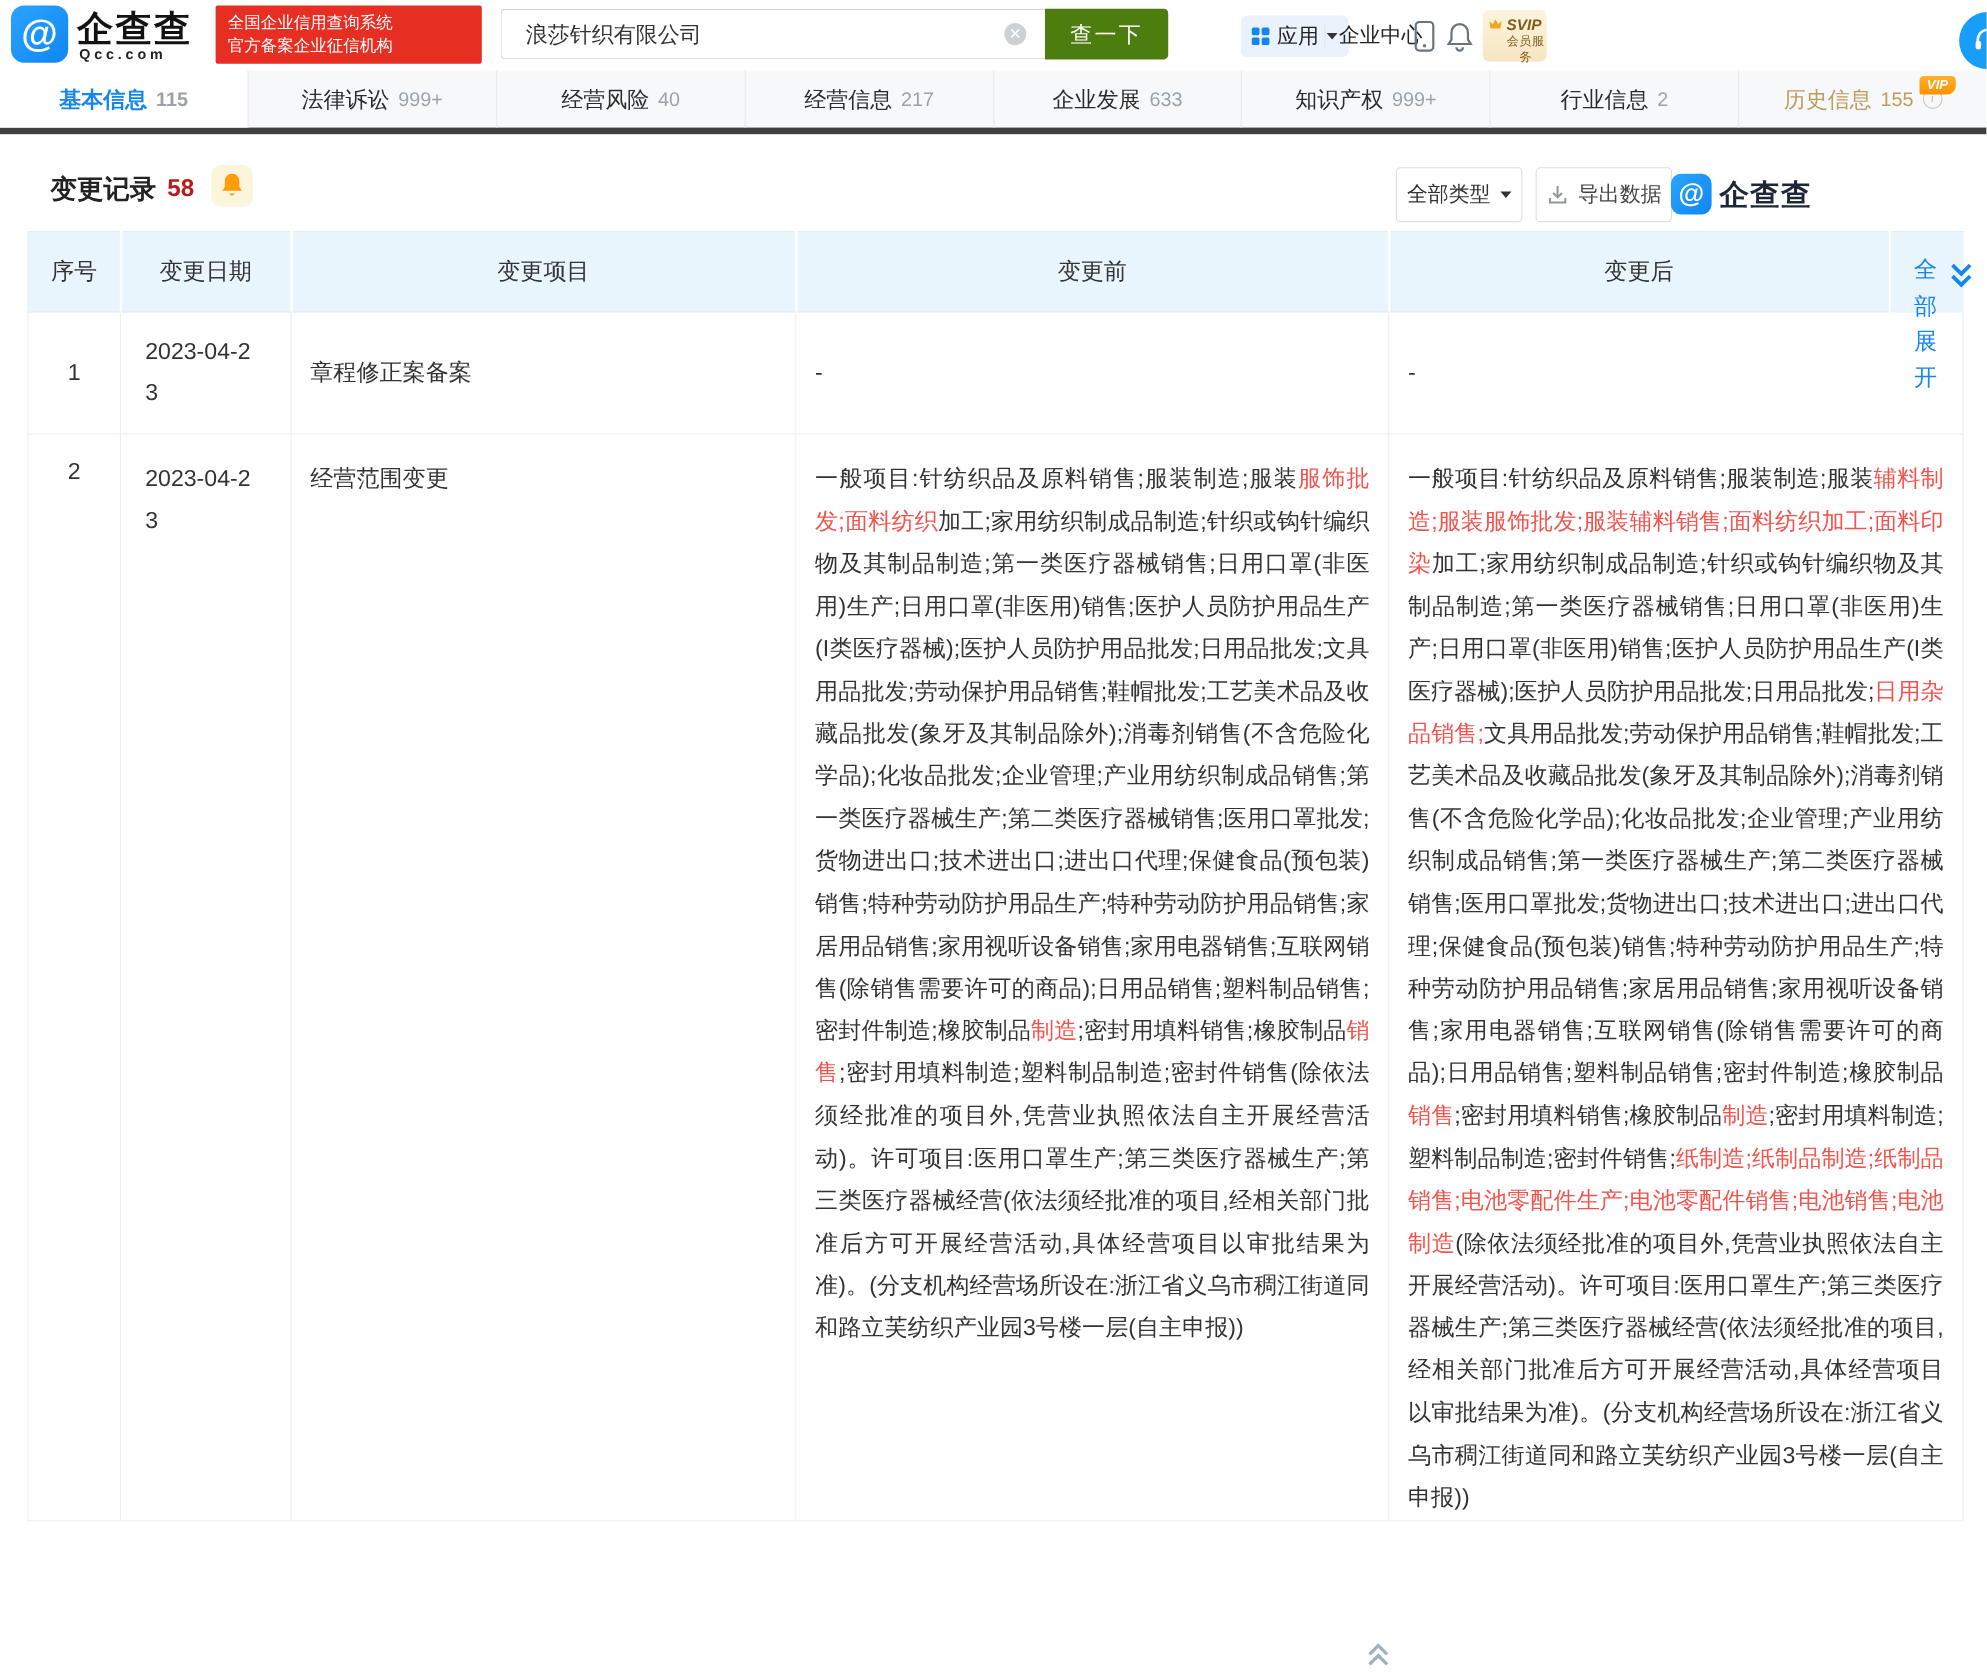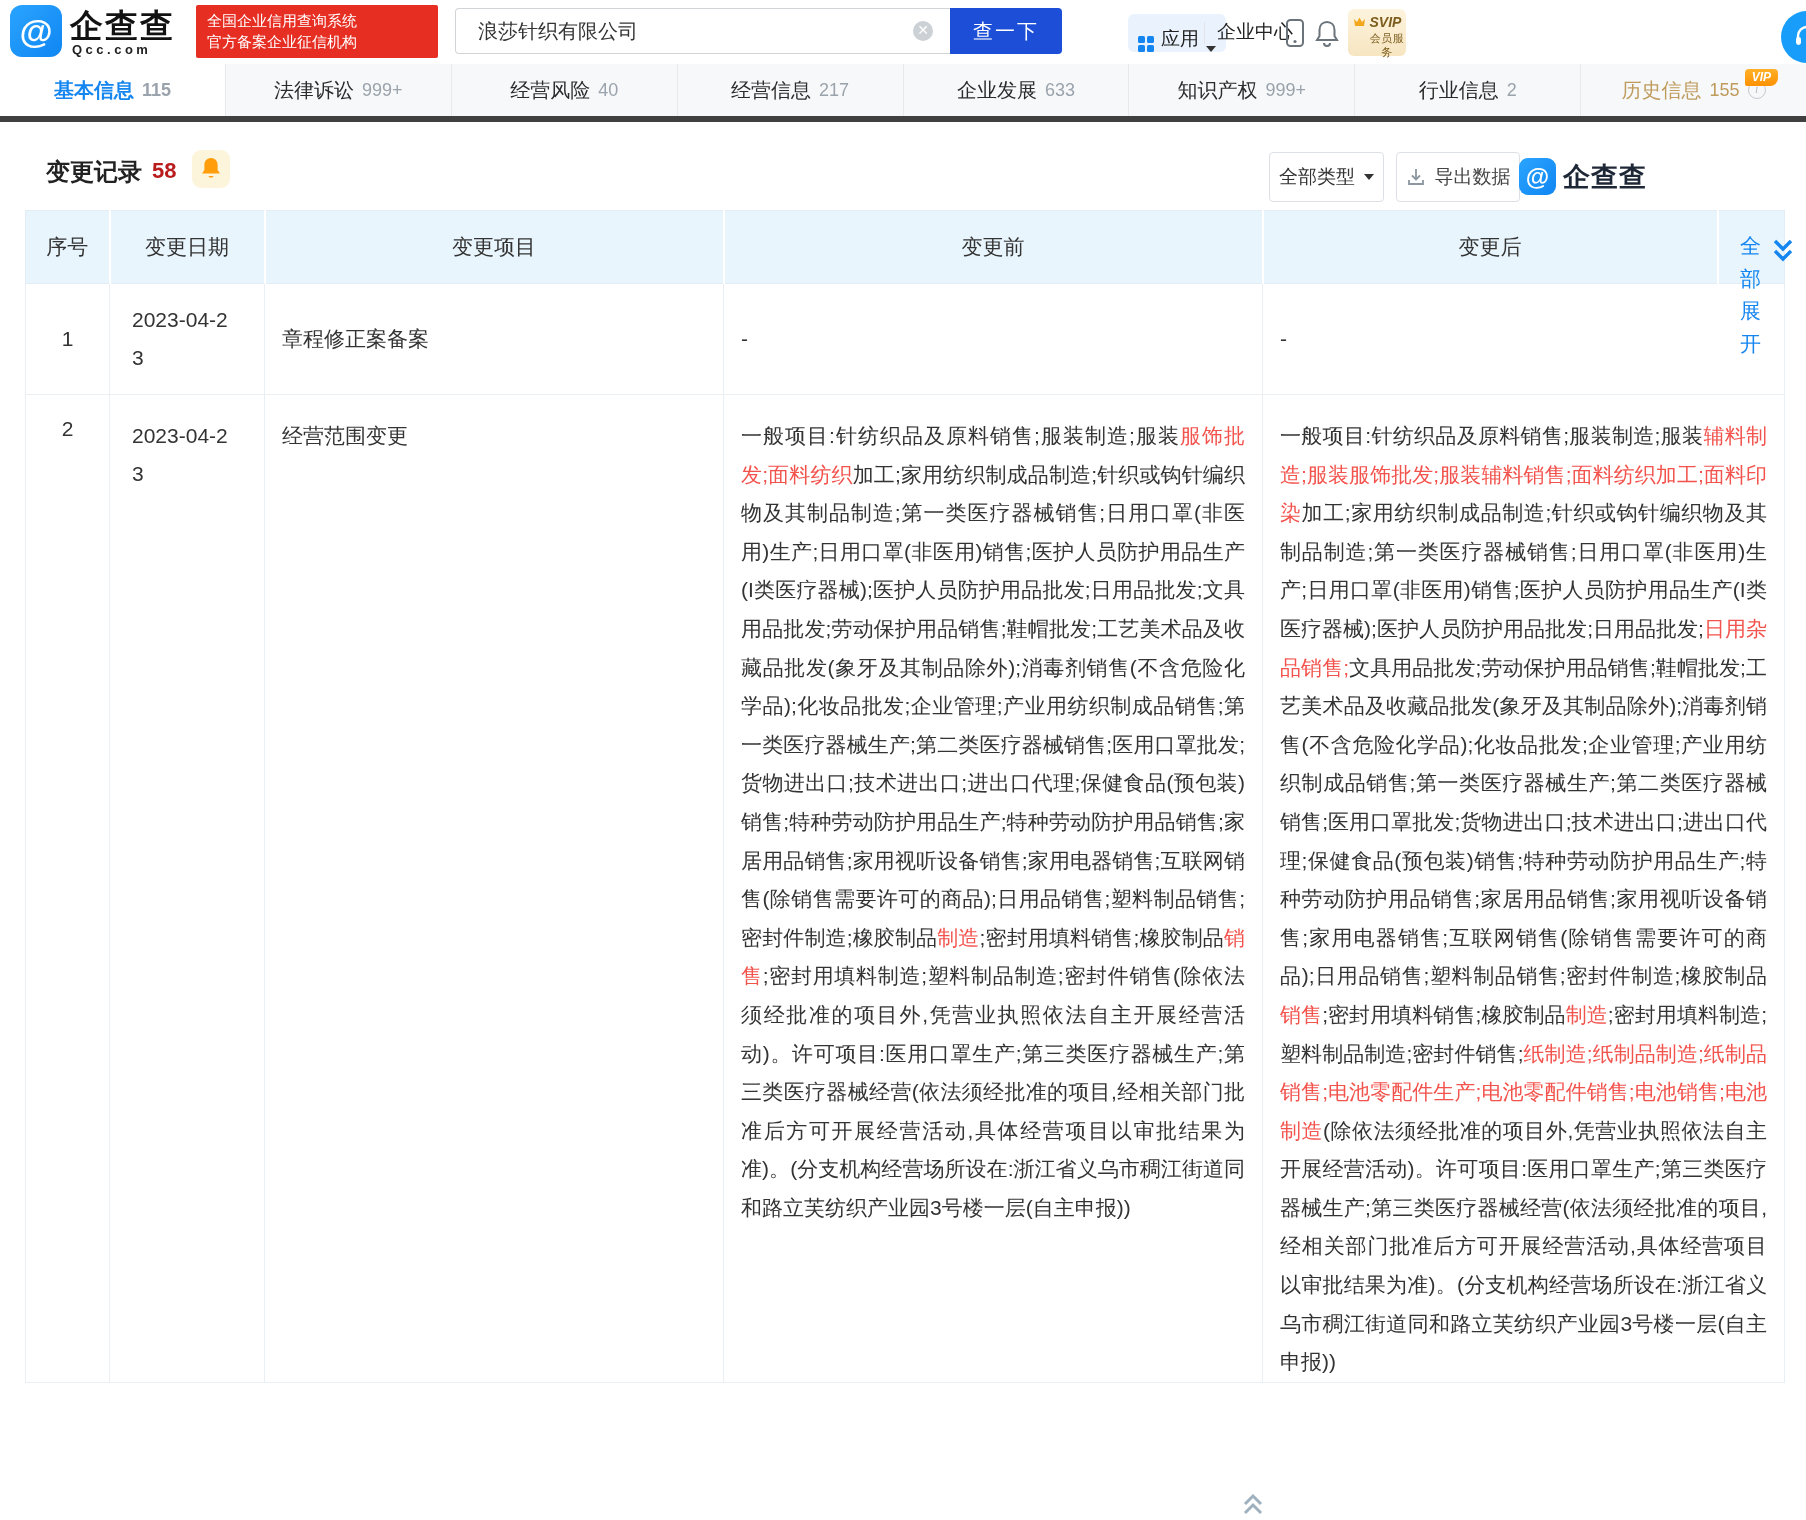--- a/index.html
+++ b/index.html
@@ -15,24 +15,24 @@
   .logo-zh { position:absolute; left:70px; top:4px; font-size:33px; font-weight:bold; color:#121212; letter-spacing:2px;}
   .logo-en { position:absolute; left:72px; top:42px; font-size:13px; font-weight:bold; color:#222; letter-spacing:3.5px;}
   .redbadge { position:absolute; left:196px; top:5px; width:242px; height:53px; background:#e62e23; color:#fff;
     font-size:15px; line-height:21px; padding:5px 11px; border-radius:2px; }
   .search-wrap { position:absolute; left:455px; top:8px; height:46px; }
   .search-input { position:absolute; left:0; top:0; width:495px; height:46px; border:1px solid #d2d5d8;
     border-right:none; border-radius:4px 0 0 4px; padding:0 40px 0 22px; font-size:20px; color:#333;
     font-family:inherit; outline:none; }
   .clear-x { position:absolute; left:458px; top:13px; width:20px; height:20px; border-radius:50%;
     background:#ccd1d6; color:#fff; font-size:14px; line-height:19px; text-align:center; cursor:pointer; }
-  .search-btn { position:absolute; left:495px; top:0; width:112px; height:46px; background:#1d4ed8; color:#fff;
+  .search-btn { position:absolute; left:495px; top:0; width:112px; height:46px; background:#4d7c0f; color:#fff;
     border:none; border-radius:0 4px 4px 0; font-size:20px; letter-spacing:2px; font-family:Liberation Sans, sans-serif; cursor:pointer; }
   .nav-apps { position:absolute; left:1128px; top:14px; height:38px; padding:0 10px; background:#e9f2fd;
-    border-radius:6px; display:flex; align-items:flex-end; gap:7px; font-size:19px; color:#222; cursor:pointer;}
+    border-radius:6px; display:flex; align-items:center; gap:7px; font-size:19px; color:#222; cursor:pointer;}
   .grid-ico { width:16px; height:16px; display:grid; grid-template-columns:7px 7px; grid-template-rows:7px 7px; gap:2px;}
   .grid-ico i { background:#1586f0; border-radius:1.5px; }
   .caret-down { width:0; height:0; border-left:5px solid transparent; border-right:5px solid transparent;
     border-top:6px solid #333; }
   .nav-div { position:absolute; left:1204px; top:22px; width:1px; height:22px; background:#e4e4e4; }
   .nav-center { position:absolute; left:1217px; top:19px; font-size:19px; color:#222; cursor:pointer;}
   .ico-btn { position:absolute; top:18px; cursor:pointer; }
   .svip { position:absolute; left:1348px; top:9px; width:58px; height:47px; border-radius:6px;
     background:linear-gradient(180deg,#fdf4de,#f7e5c0); text-align:center; padding-top:4px; cursor:pointer;}
   .svip .l1 { font-size:14px; font-weight:bold; font-style:italic; color:#7c5d1e; line-height:18px;}

